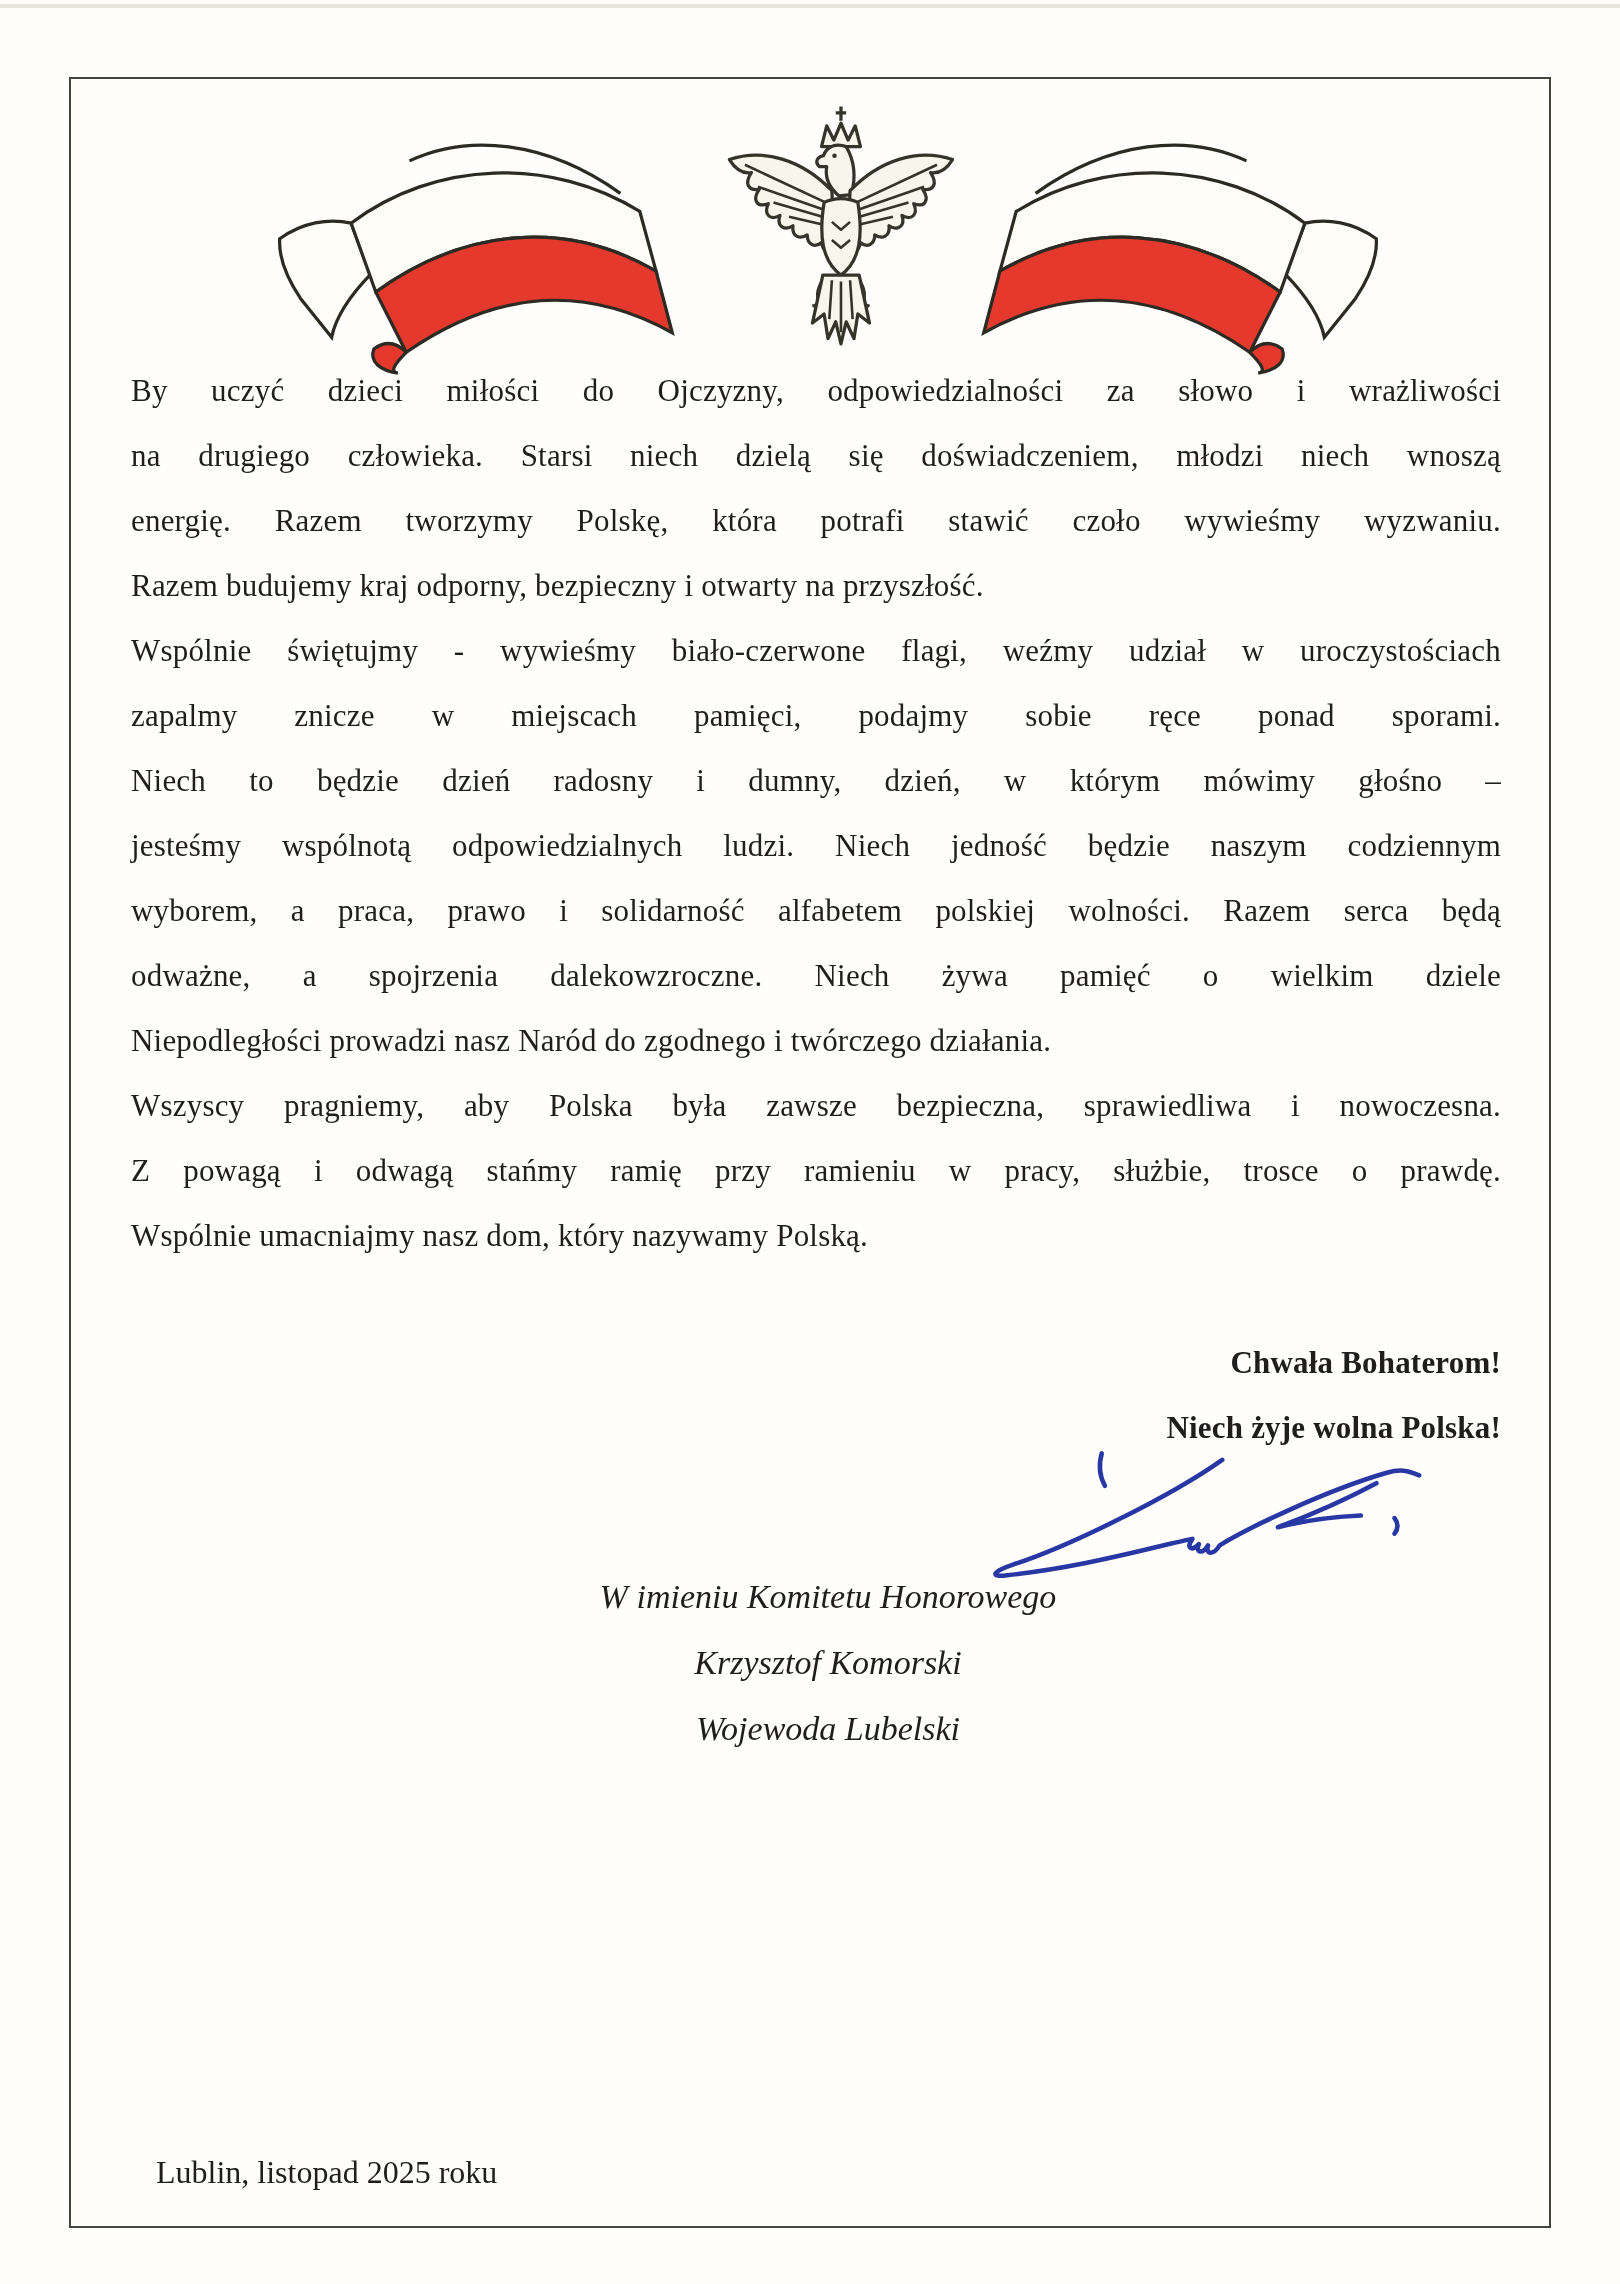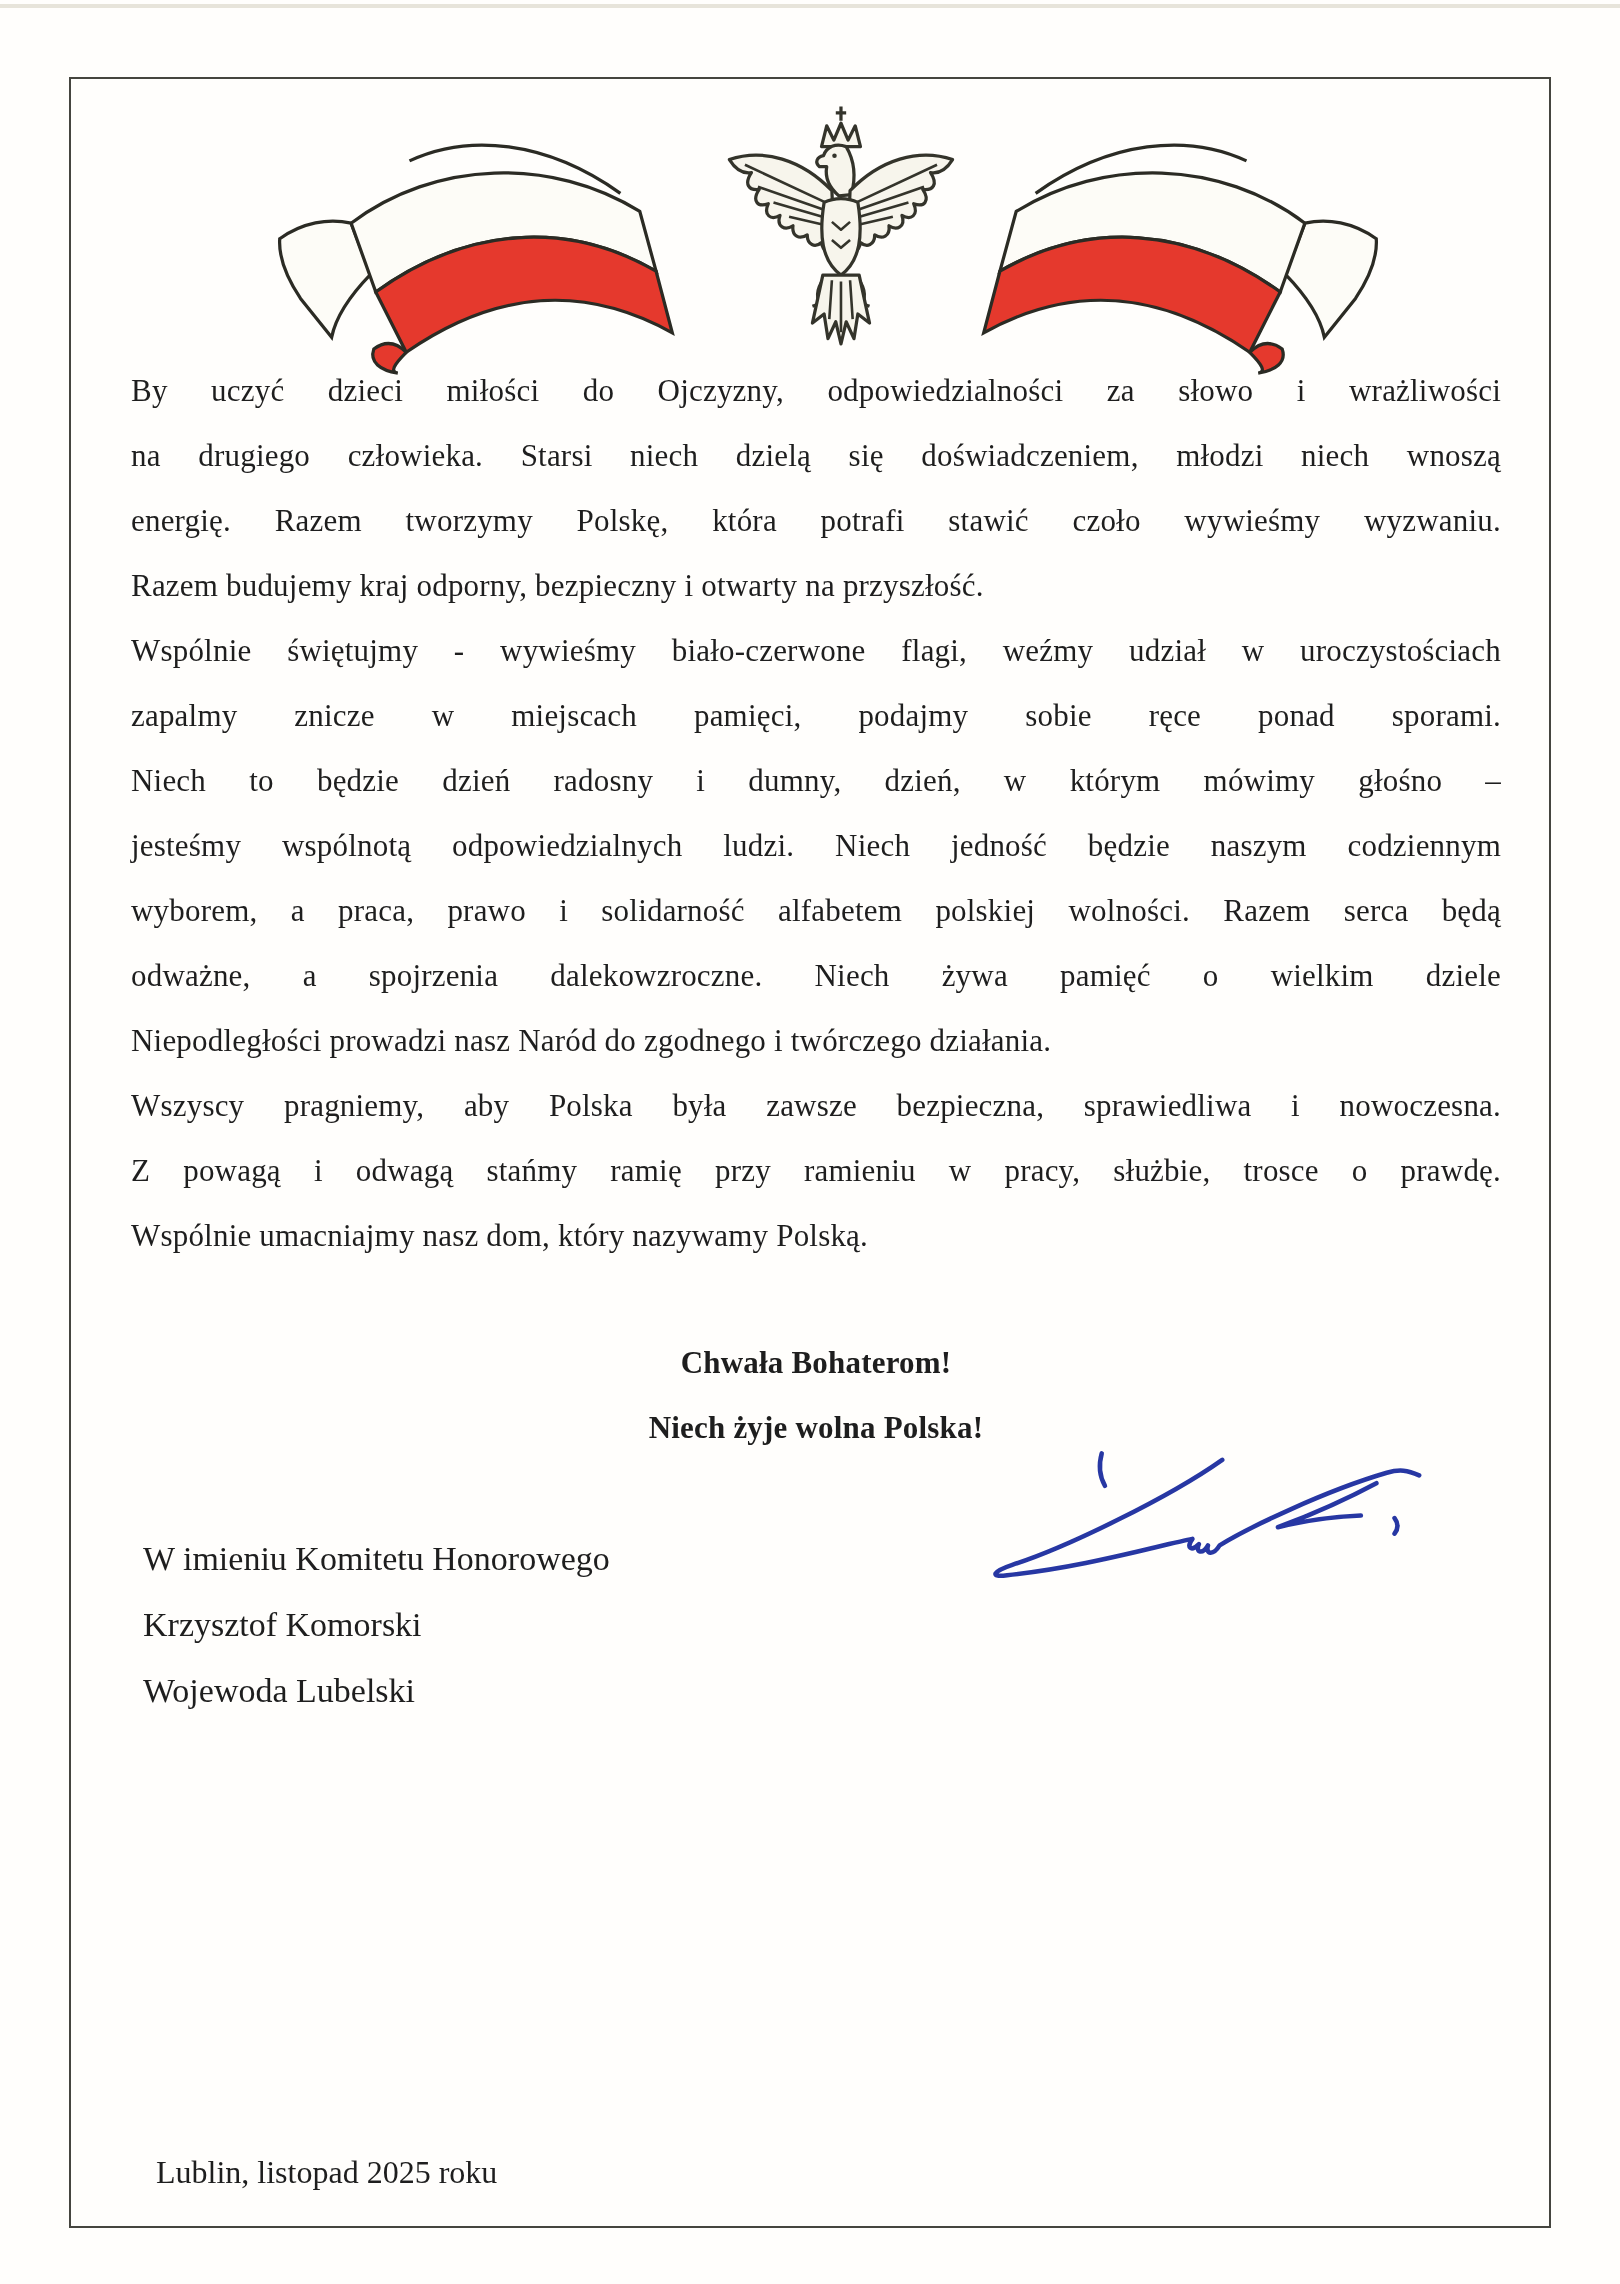--- a/index.html
+++ b/index.html
@@ -5,23 +5,23 @@
   html,body{margin:0;padding:0;background:#ffffff;}
   body{width:1621px;height:2284px;position:relative;font-family:"Liberation Serif","DejaVu Serif",serif;color:#1e1e1e;}
   .page{position:absolute;inset:0;background:#fffefc;overflow:hidden;}
   .top-rule{position:absolute;left:0;top:3.9px;width:1621px;height:3.9px;background:#e7e4da;}
   .frame{position:absolute;left:69px;top:77px;width:1482px;height:2151px;box-sizing:border-box;border:2.6px solid #45453f;background:transparent;}
   .header-svg{position:absolute;left:143px;top:96px;width:1370px;height:279px;}
   .bodyblock{position:absolute;left:131px;top:358px;width:1370px;}
   .line{display:block;height:65px;line-height:65px;font-size:31px;text-align:justify;letter-spacing:0.2px;}
   .line.j{text-align-last:justify;}
   .slogans{margin-top:62px;}
-  .slogans .line{font-weight:bold;text-align:center;}
+  .slogans .line{font-weight:bold;text-align:right;}
   .sig-svg{position:absolute;left:974px;top:1443px;width:455px;height:149px;}
-  .closing{position:absolute;left:143px;top:1526px;width:1370px;text-align:left;}
+  .closing{position:absolute;left:143px;top:1564px;width:1370px;text-align:center;font-style:italic;}
   .closing .cline{display:block;height:66px;line-height:66px;font-size:34px;}
   .dateline{position:absolute;left:156px;top:2140px;width:909px;height:65px;line-height:65px;font-size:32px;text-align:left;}
 </style>
 </head>
 <body>
 
 <div class="page">
   <div class="top-rule"></div>
   <div class="frame"></div>
 

